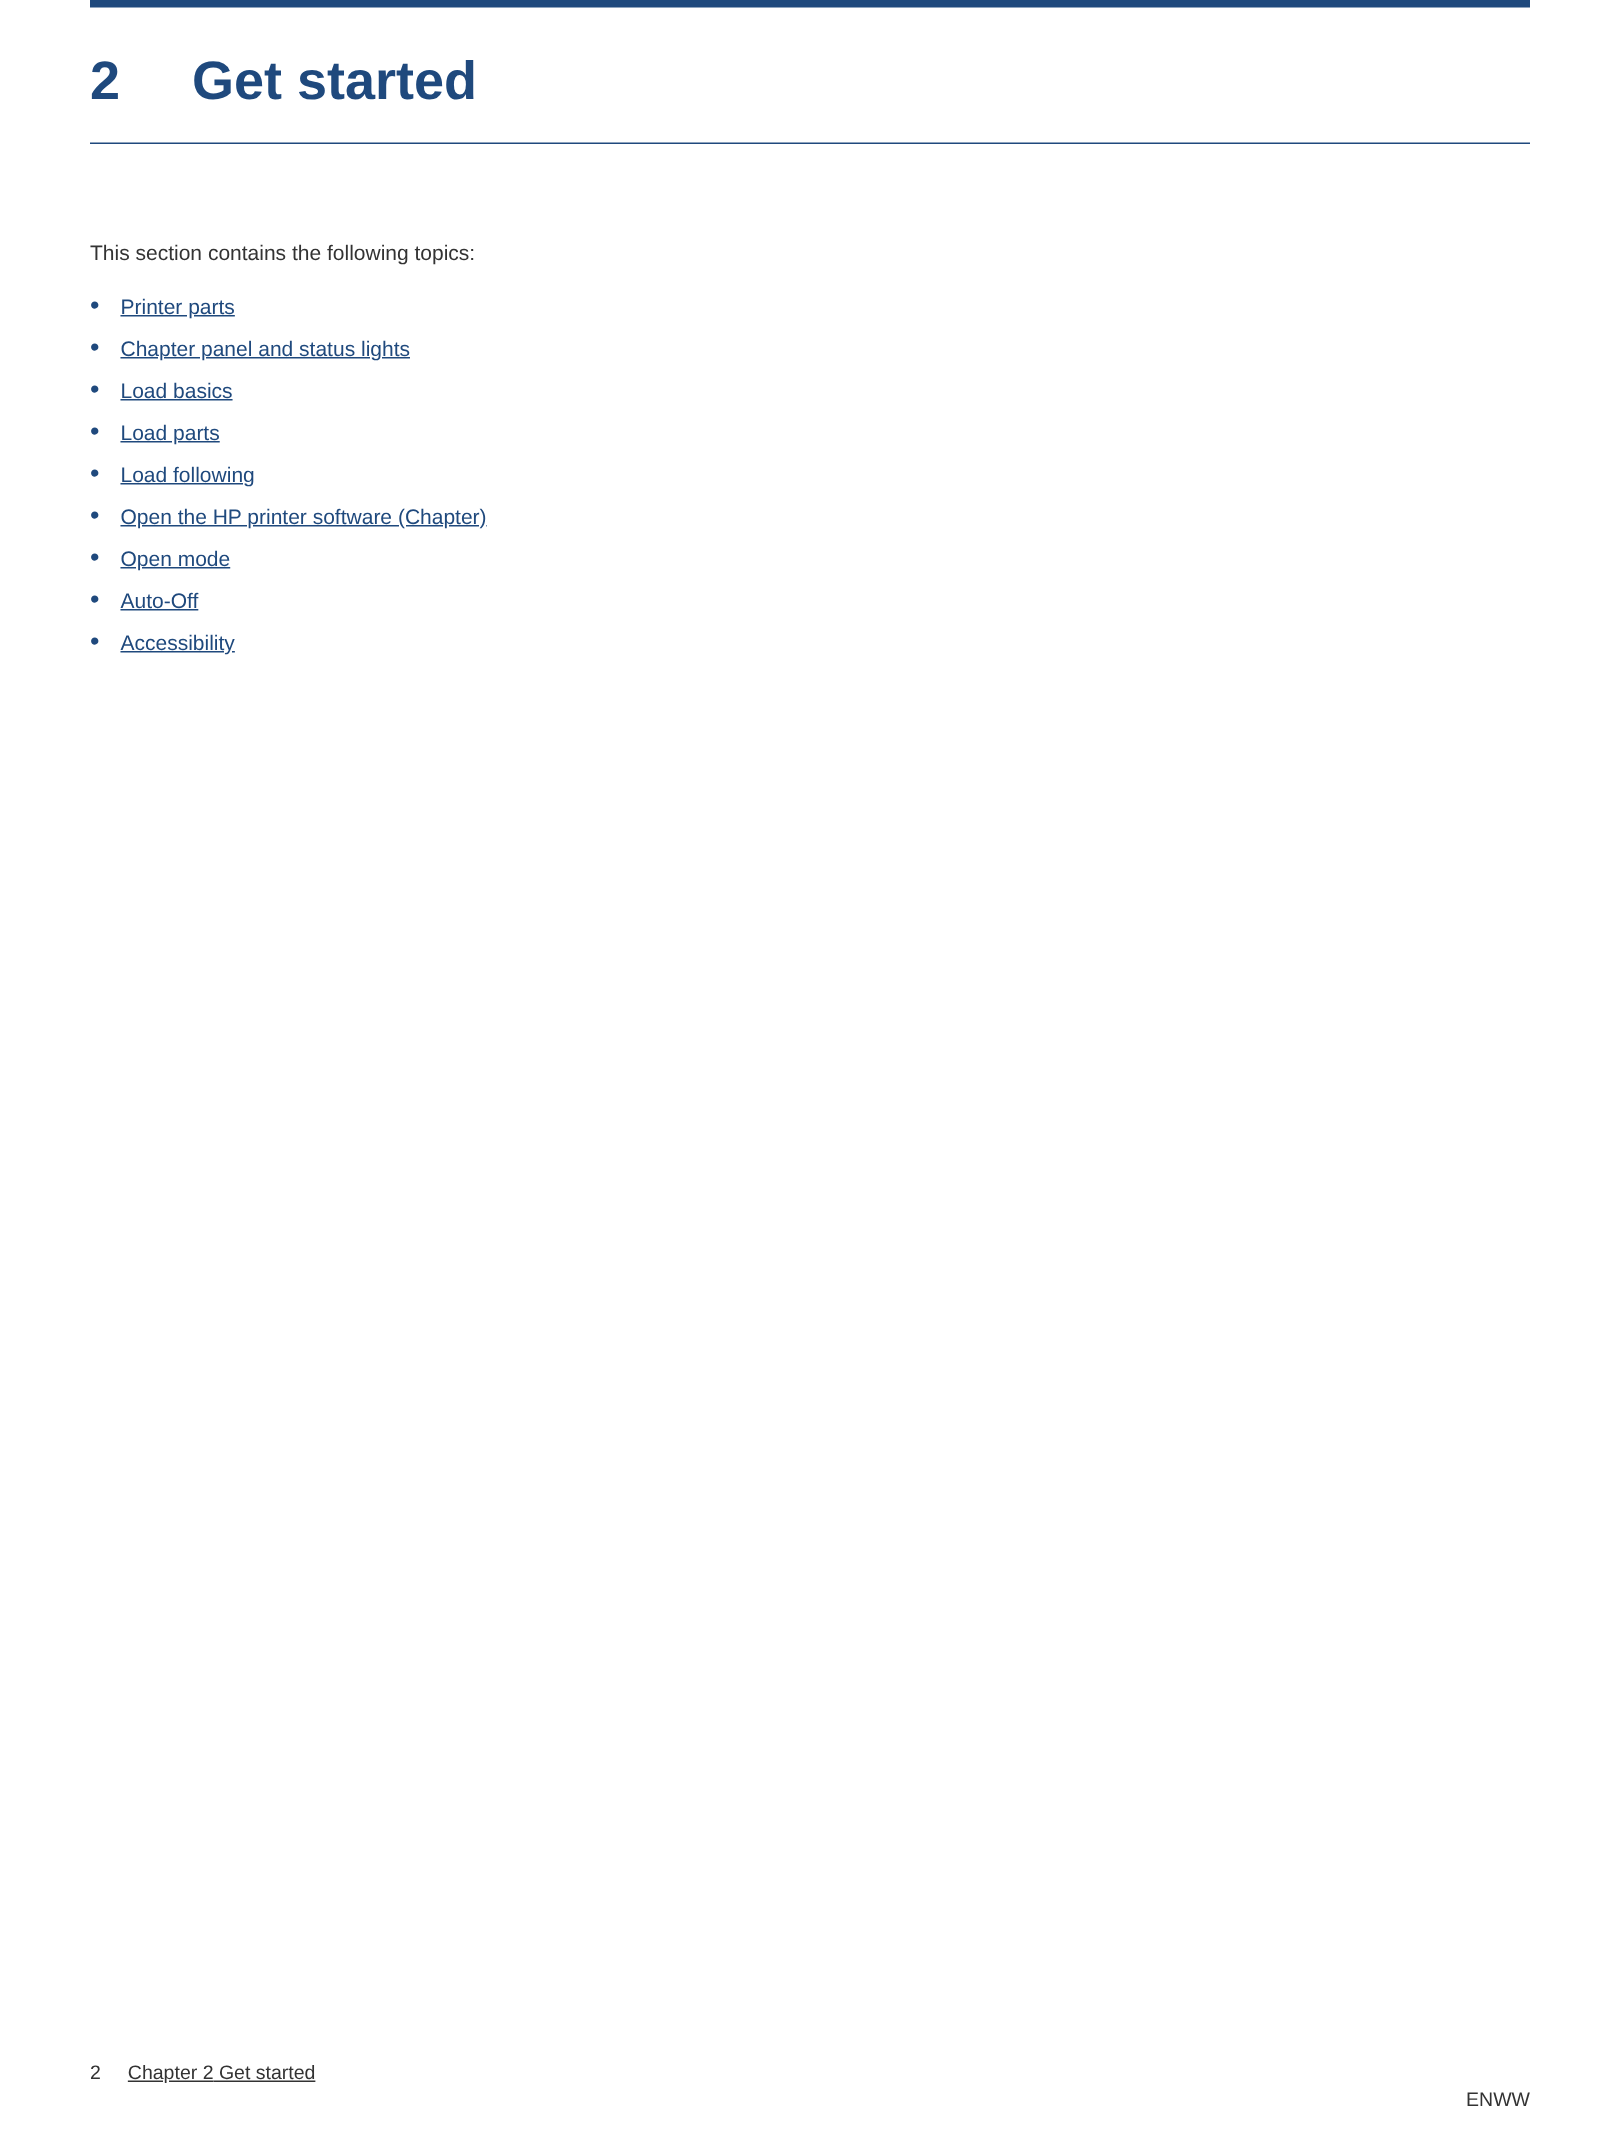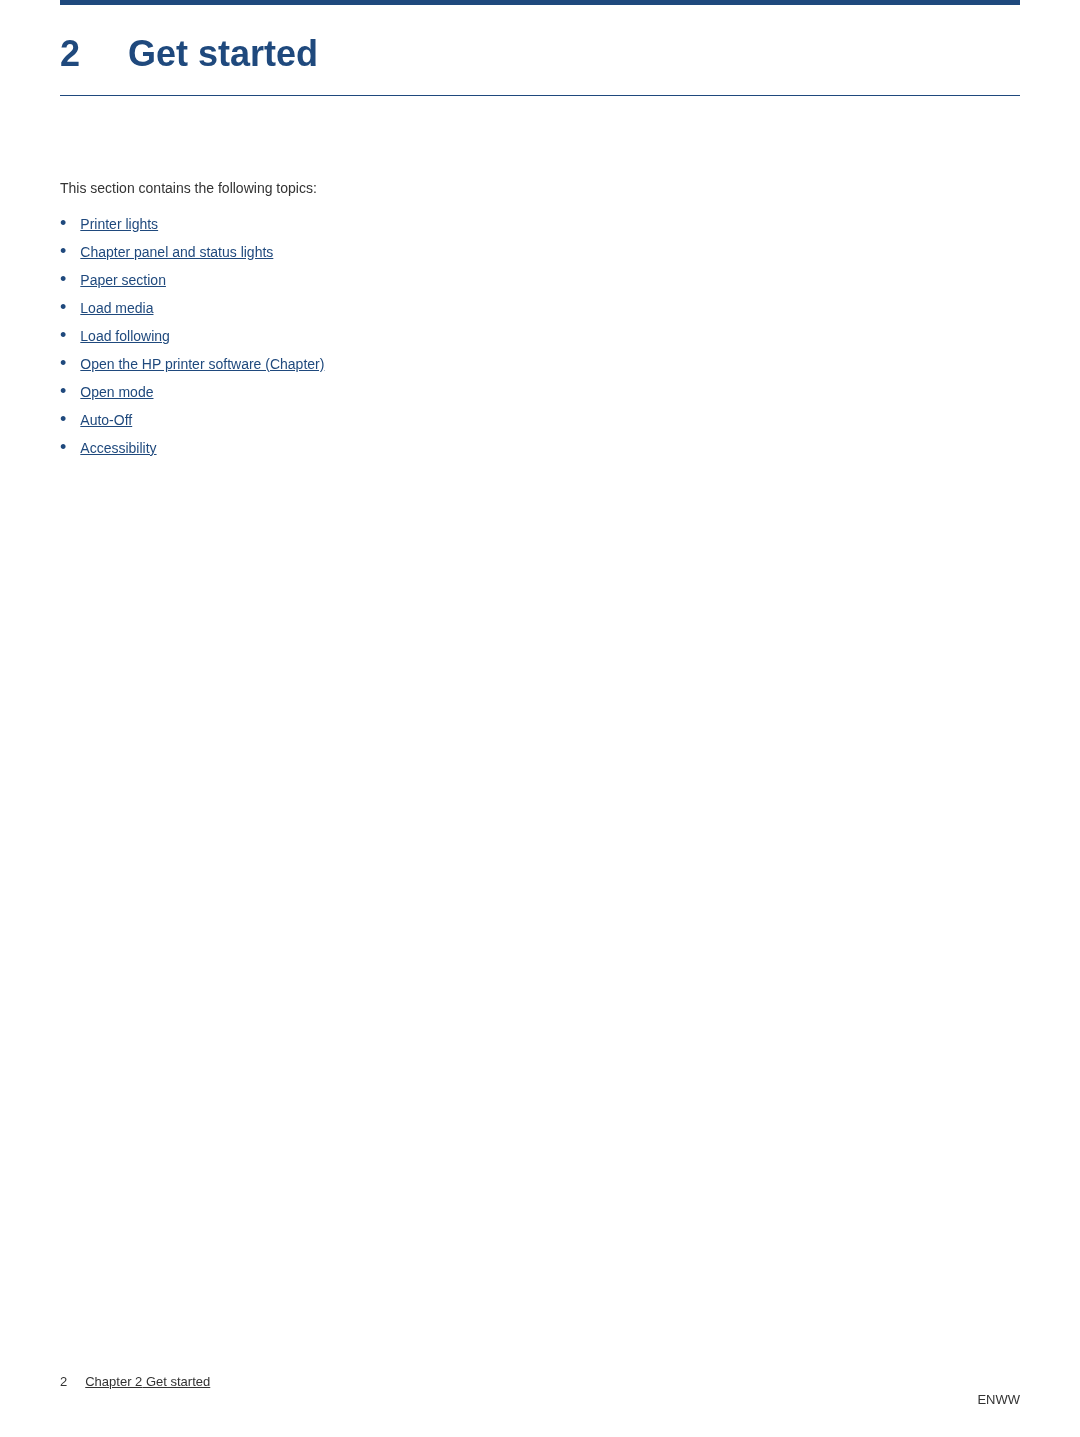--- a/index.html
+++ b/index.html
@@ -49,21 +49,21 @@
       min-width: 40px;
     }
 
     .chapter-title {
       font-size: 36px;
       font-weight: bold;
       color: #1f497d;
     }
 
     .intro-text {
-      margin-top: 84px;
+      margin-top: 64px;
       margin-bottom: 18px;
       font-size: 14px;
       color: #333333;
     }
 
     .topics-list {
       list-style: none;
       padding: 0;
       margin: 0;
     }
@@ -135,33 +135,33 @@
   <div class="chapter-header">
     <span class="chapter-number">2</span>
     <span class="chapter-title">Get started</span>
   </div>
 
   <p class="intro-text">This section contains the following topics:</p>
 
   <ul class="topics-list">
   <li>
         <span class="bullet">•</span>
-        <a href="#printer-parts">Printer lights</a>
+        <a href="#printer-parts">Printer parts</a>
       </li>
       <li>
         <span class="bullet">•</span>
         <a href="#control-panel">Chapter panel and status lights</a>
       </li>
       <li>
         <span class="bullet">•</span>
-        <a href="#paper-basics">Paper section</a>
+        <a href="#paper-basics">Load basics</a>
       </li>
       <li>
         <span class="bullet">•</span>
-        <a href="#load-media">Load media</a>
+        <a href="#load-media">Load parts</a>
       </li>
       <li>
         <span class="bullet">•</span>
         <a href="#load-original">Load following</a>
       </li>
       <li>
         <span class="bullet">•</span>
         <a href="#hp-software">Open the HP printer software (Chapter)</a>
       </li>
       <li>

